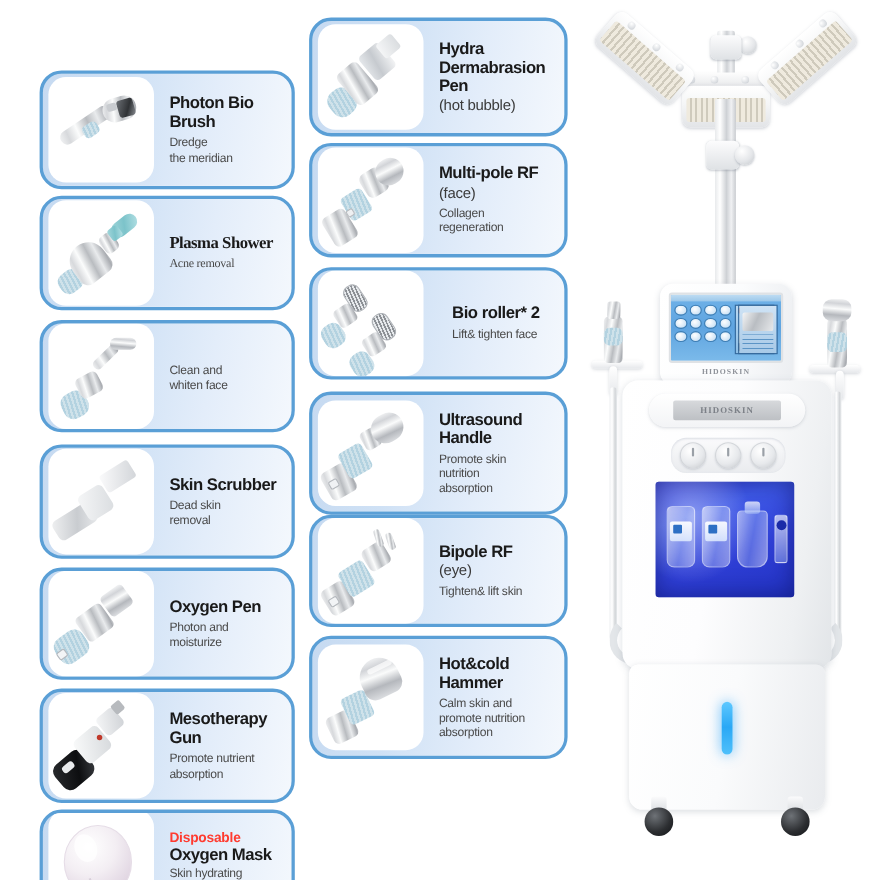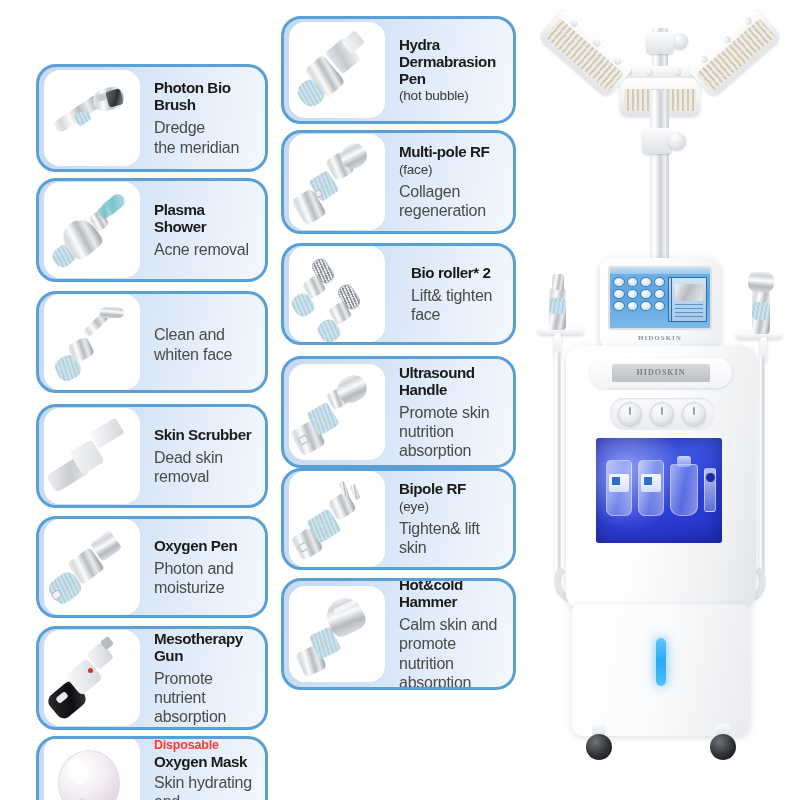--- a/index.html
+++ b/index.html
@@ -77,21 +77,21 @@
   .card-sub {
     color: #3a3a3a;
     font-size: 13.6px;
     font-weight: normal;
     line-height: 1.16;
     letter-spacing: -0.25px;
     margin-top: 1px;
   }
   .card-desc {
     color: #4a4a4a;
-    font-size: 16px;
+    font-size: 11px;
     line-height: 1.2;
     letter-spacing: -0.25px;
     margin-top: 5px;
   }
 
   
   .dev { position: absolute; }
 
   .metal {
     background: linear-gradient(100deg, #f2f3f4 0%, #d7d9dc 16%, #fbfcfc 34%,
@@ -429,21 +429,21 @@
         <div class="dev" style="left:42px;top:20px;width:24px;height:28px;border-radius:4px;background:linear-gradient(100deg,#e6e9ec,#c6cacf 45%,#f4f5f6);transform:rotate(-40deg);"></div>
         <div class="dev" style="left:55px;top:12px;width:18px;height:16px;border-radius:3px;background:linear-gradient(100deg,#f6f7f8,#d9dcdf);transform:rotate(-40deg);"></div>
       </div>
       <div class="card-text">
         <div class="card-title" style="white-space:pre-line;">Hydra
 Dermabrasion Pen</div>
         <div class="card-sub">(hot bubble)</div>
       </div>
     </div>
 
-    <div class="card col-a" style="top:130px;height:104px;">
+    <div class="card col-a" style="top:130px;height:104px;font-family:Liberation Serif, serif;">
       <div class="card-img">
         <div class="dev cuff" style="left:9px;top:64px;width:22px;height:20px;border-radius:8px;transform:rotate(-38deg);"></div>
         <div class="dev metal" style="left:20px;top:38px;width:34px;height:36px;border-radius:17px 17px 8px 8px;transform:rotate(-38deg);"></div>
         <div class="dev metal" style="left:48px;top:30px;width:14px;height:18px;border-radius:5px;transform:rotate(-38deg);"></div>
         <div class="dev teal" style="left:56px;top:16px;width:26px;height:14px;border-radius:8px;transform:rotate(-38deg);"></div>
         <div class="dev teal" style="left:55px;top:24px;width:11px;height:12px;border-radius:3px;transform:rotate(-38deg);"></div>
       </div>
       <div class="card-text">
         <div class="card-title">Plasma Shower</div>
         <div class="card-desc">Acne removal</div>

